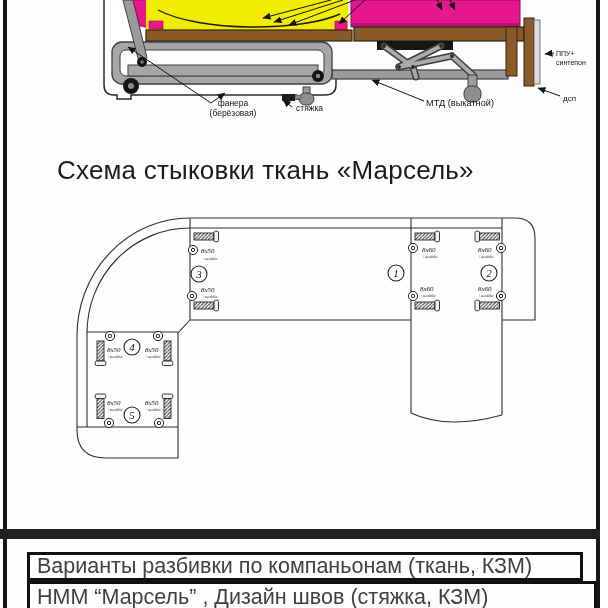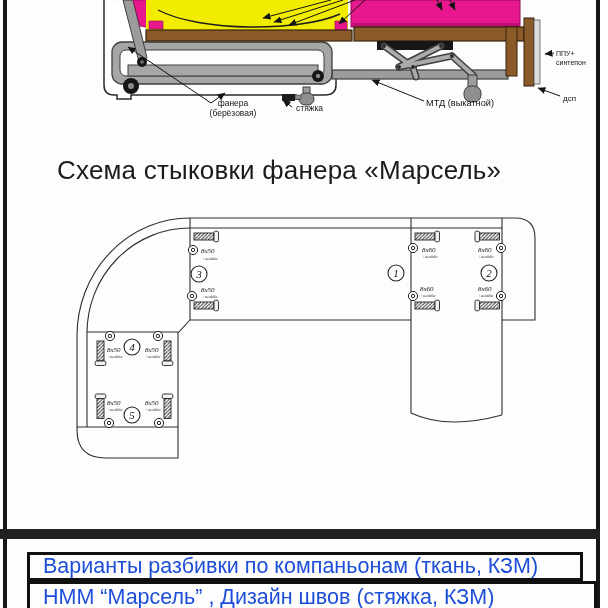--- a/index.html
+++ b/index.html
@@ -6,21 +6,21 @@
   .stage{position:relative;width:600px;height:608px;overflow:hidden;background:#fff;
          font-family:"Liberation Sans",sans-serif;}
   .panel{position:absolute;left:3px;width:597px;background:#fdfdfd;
          border-left:4px solid #161616;border-right:4px solid #161616;box-sizing:border-box;}
   .panel.upper{top:0;height:529px;}
   .panel.lower{top:539px;height:69px;}
   .page-break{position:absolute;top:529px;left:0;width:608px;height:10px;background:#202020;}
   .heading{position:absolute;left:57px;top:155px;font-size:26px;color:#1b1b1b;
            letter-spacing:0.2px;white-space:nowrap;}
   .frow{position:absolute;box-sizing:border-box;border:3px solid #101010;background:#fefefe;
-        display:flex;align-items:center;padding-left:13px;font-size:21.5px;color:#1d4ed8;
+        display:flex;align-items:center;padding-left:7px;font-size:21.5px;color:#404040;
         white-space:nowrap;overflow:hidden;}
   .r1{left:27px;top:552px;width:556px;height:29px;}
   .r2{left:27px;top:581px;width:570px;height:32px;}
   svg{position:absolute;left:0;display:block;}
   svg text{fill:#141414;}
   .blbl{font-family:"Liberation Serif",serif;font-style:italic;font-size:7px;}
   .bnote{font-family:"Liberation Serif",serif;font-style:italic;font-size:4.5px;fill:#3a3a3a;}
   .secnum-t{font-family:"Liberation Serif",serif;font-style:italic;font-size:11px;}
   .olin{fill:none;stroke:#2e2e2e;stroke-width:1.1;}
   .lblline{stroke:#141414;stroke-width:1;fill:none;}
@@ -127,21 +127,21 @@
 
     <text x="233" y="106" font-size="8.5" text-anchor="middle">фанера</text>
     <text x="233" y="116" font-size="8.5" text-anchor="middle">(берёзовая)</text>
     <text x="296" y="111" font-size="8.5">стяжка</text>
     <text x="426" y="106" font-size="9.2">МТД (выкатной)</text>
     <text x="556" y="56" font-size="7">ППУ+</text>
     <text x="556" y="65" font-size="7">синтепон</text>
     <text x="563" y="101" font-size="8">дсп</text>
   </svg>
 
-  <div class="heading">Схема стыковки фанера «Марсель»</div>
+  <div class="heading">Схема стыковки ткань «Марсель»</div>
 
   <svg style="top:205px" width="608" height="270" viewBox="0 205 608 270">
     <defs>
       <pattern id="hatch" width="3.5" height="3.5" patternUnits="userSpaceOnUse">
         <path d="M0,3.5 L3.5,0" stroke="#232323" stroke-width="1"></path>
       </pattern>
       <g id="washer">
         <circle r="4.6" fill="#fff" stroke="#232323" stroke-width="1"></circle>
         <circle r="1.7" fill="#fff" stroke="#232323" stroke-width="1"></circle>
       </g>

